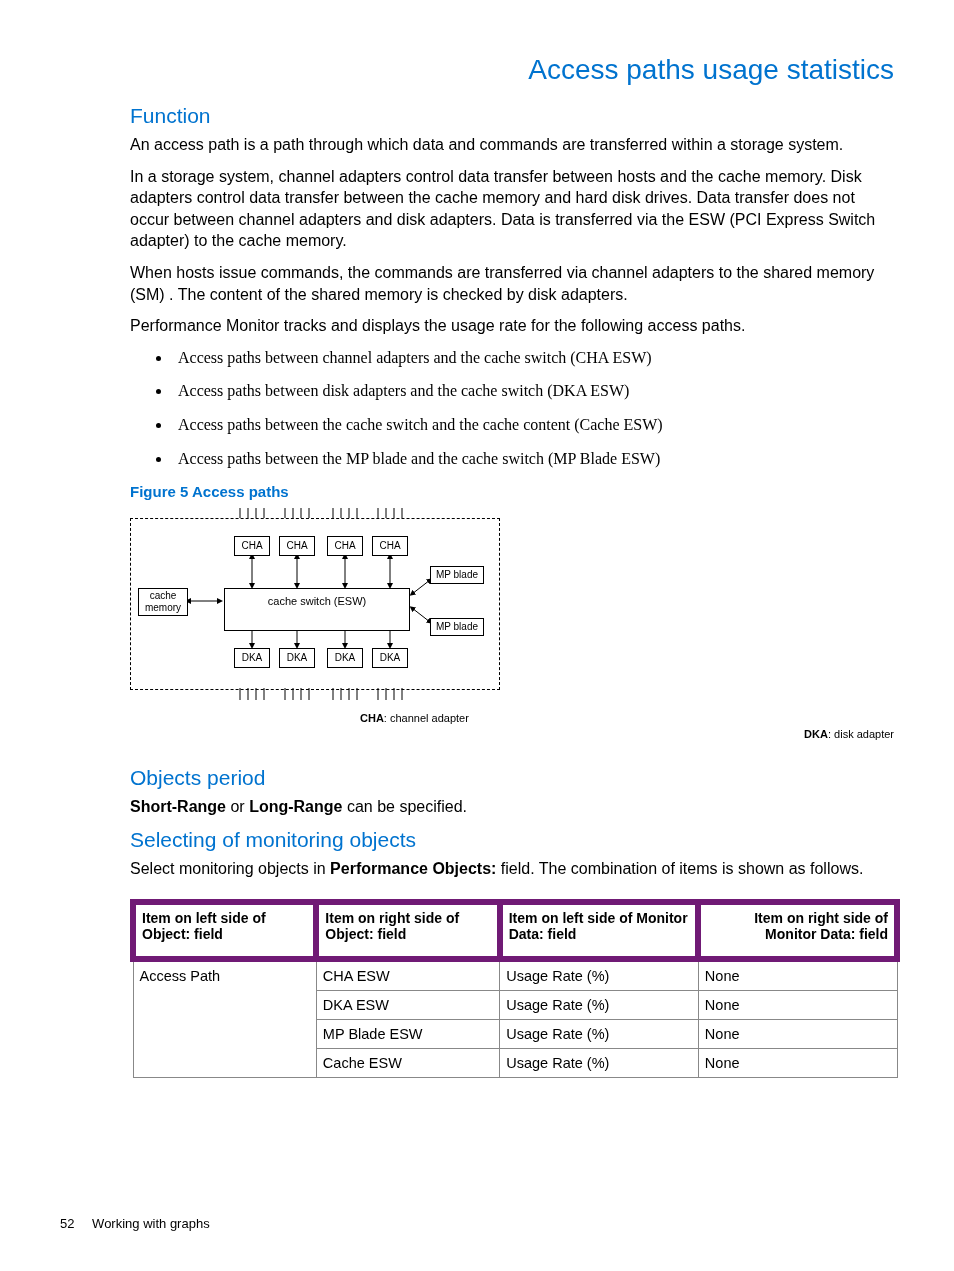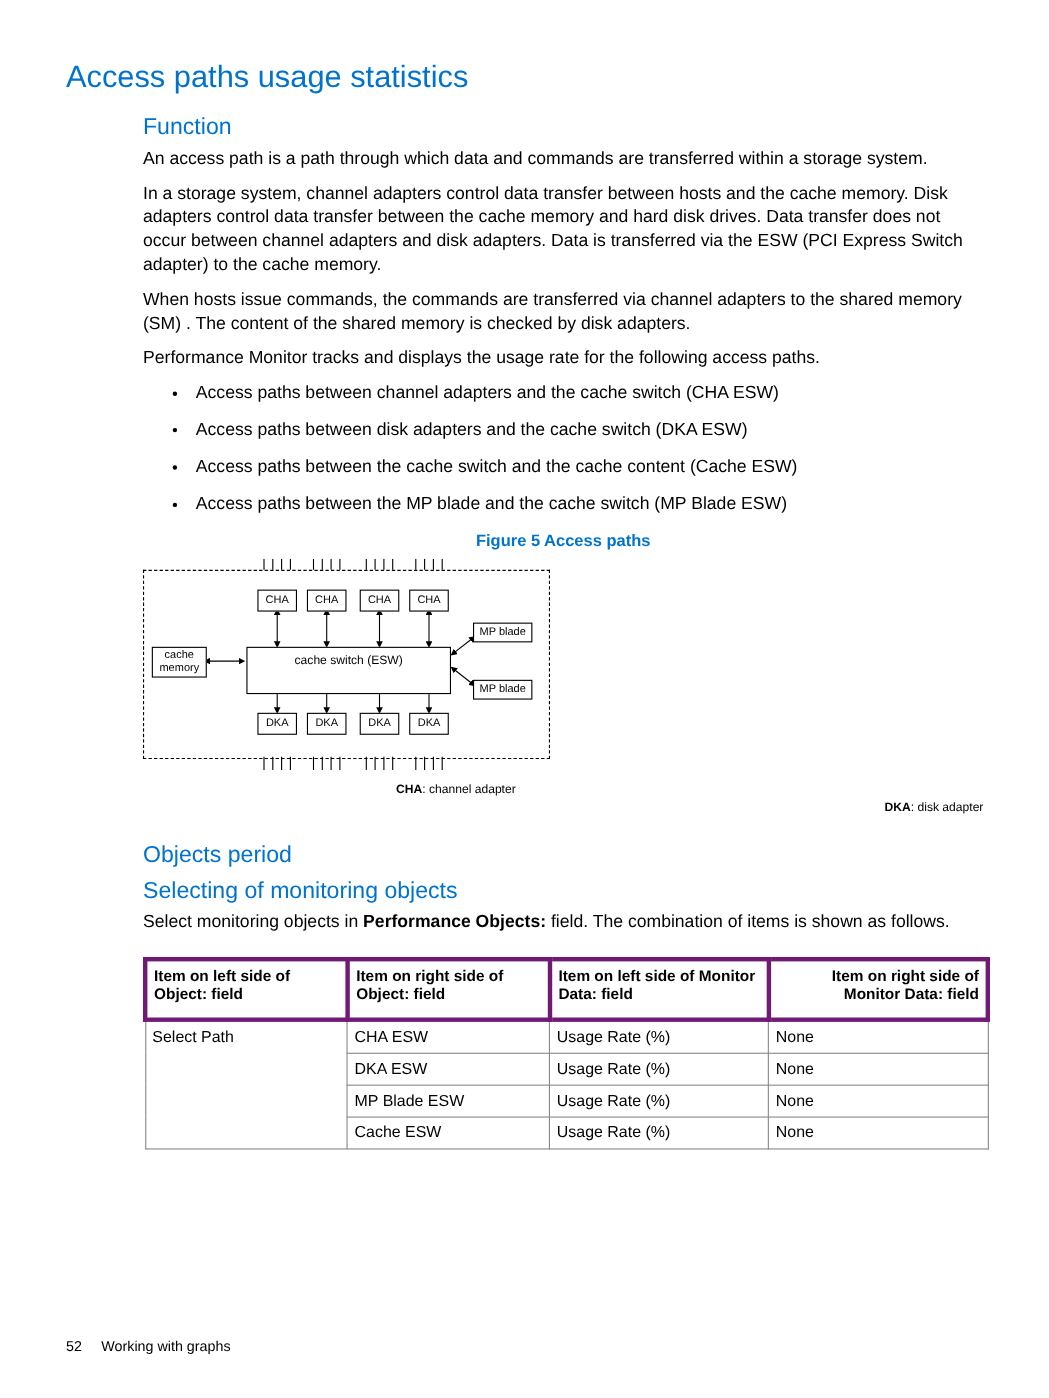--- a/index.html
+++ b/index.html
@@ -17,52 +17,53 @@
     min-height: 1271px;
     padding: 54px 60px 50px 60px;
     position: relative;
   }
   h1.page-title {
     font-size: 28px;
     font-weight: normal;
     color: #0073CF;
     margin: 0 0 18px 0;
     font-family: Arial, sans-serif;
+    text-align: right;
   }
   h2.sub {
     font-size: 21px;
     font-weight: normal;
     color: #0073CF;
     margin: 0 0 6px 0;
   }
   .indented {
     margin-left: 70px;
   }
   p {
     font-size: 16px;
     line-height: 1.35;
     margin: 0 0 10px 0;
   }
   ul.bullets {
     list-style: disc;
     padding-left: 42px;
     margin: 4px 0 14px 0;
+    font-family: Liberation Serif, serif;
   }
   ul.bullets li {
     font-size: 16px;
     line-height: 1.35;
     margin: 8px 0 12px 0;
     padding-left: 6px;
   }
   .fig-caption {
     font-size: 15px;
     font-weight: bold;
     color: #0073CF;
     margin: 6px 0 8px 0;
-    text-align: center;
   }
   .figure-box {
     position: relative;
     width: 370px;
     height: 200px;
   }
   .dashbox {
     position:absolute;
     left:0; top:10px;
     width: 368px; height:170px;
@@ -82,21 +83,21 @@
 
   table.monitor {
     width: 100%;
     border-collapse: collapse;
     font-size: 14.5px;
     margin-top: 20px;
   }
   table.monitor th {
     text-align: left;
     font-weight: bold;
-    border: 4px solid #701a75;
+    border: 6px solid #701a75;
     padding: 5px 6px 14px 6px;
     vertical-align: top;
     background:#fff;
     font-size:14px;
   }
   table.monitor td {
     border: 1px solid #888;
     padding: 6px 6px;
     vertical-align: top;
   }
@@ -217,39 +218,42 @@
       <div class="blk" style="left:197px; top:140px; width:36px; height:20px; padding-top:2px;">DKA</div>
       <div class="blk" style="left:242px; top:140px; width:36px; height:20px; padding-top:2px;">DKA</div>
     </div>
 
     <div style="margin-left:230px; margin-top:4px;">
       <div style="font-size:11px;"><b>CHA</b><span>: channel adapter</span></div>
       <div style="font-size:11px; margin-top:4px;text-align:right;"><b>DKA</b><span>: disk adapter</span></div>
     </div>
 
     <h2 class="sub" style="margin-top:26px;">Objects period</h2>
+    <p>
+      <b>Short-Range</b><span> or </span><b>Long-Range</b><span> can be specified.</span>
+    </p>
 
     <h2 class="sub" style="margin-top:8px;">Selecting of monitoring objects</h2>
     <p>
       <span>Select monitoring objects in </span><b>Performance Objects:</b><span> field. The combination of items is shown as follows.</span>
     </p>
   </div>
 
   <table class="monitor indented" style="margin-left:70px; width:770px;">
     <thead>
       <tr>
         <th style="width:24%;">Item on left side of Object: field</th>
         <th style="width:24%;">Item on right side of Object: field</th>
         <th style="width:26%;">Item on left side of Monitor Data: field</th>
         <th style="width:26%;text-align:right;">Item on right side of Monitor Data: field</th>
       </tr>
     </thead>
     <tbody>
       <tr>
-        <td rowspan="4" style="vertical-align:top;">Select Path</td>
+        <td rowspan="4" style="vertical-align:top;">Access Path</td>
         <td>CHA ESW</td>
         <td>Usage Rate (%)</td>
         <td>None</td>
       </tr>
       <tr>
         <td>DKA ESW</td>
         <td>Usage Rate (%)</td>
         <td>None</td>
       </tr>
       <tr>

